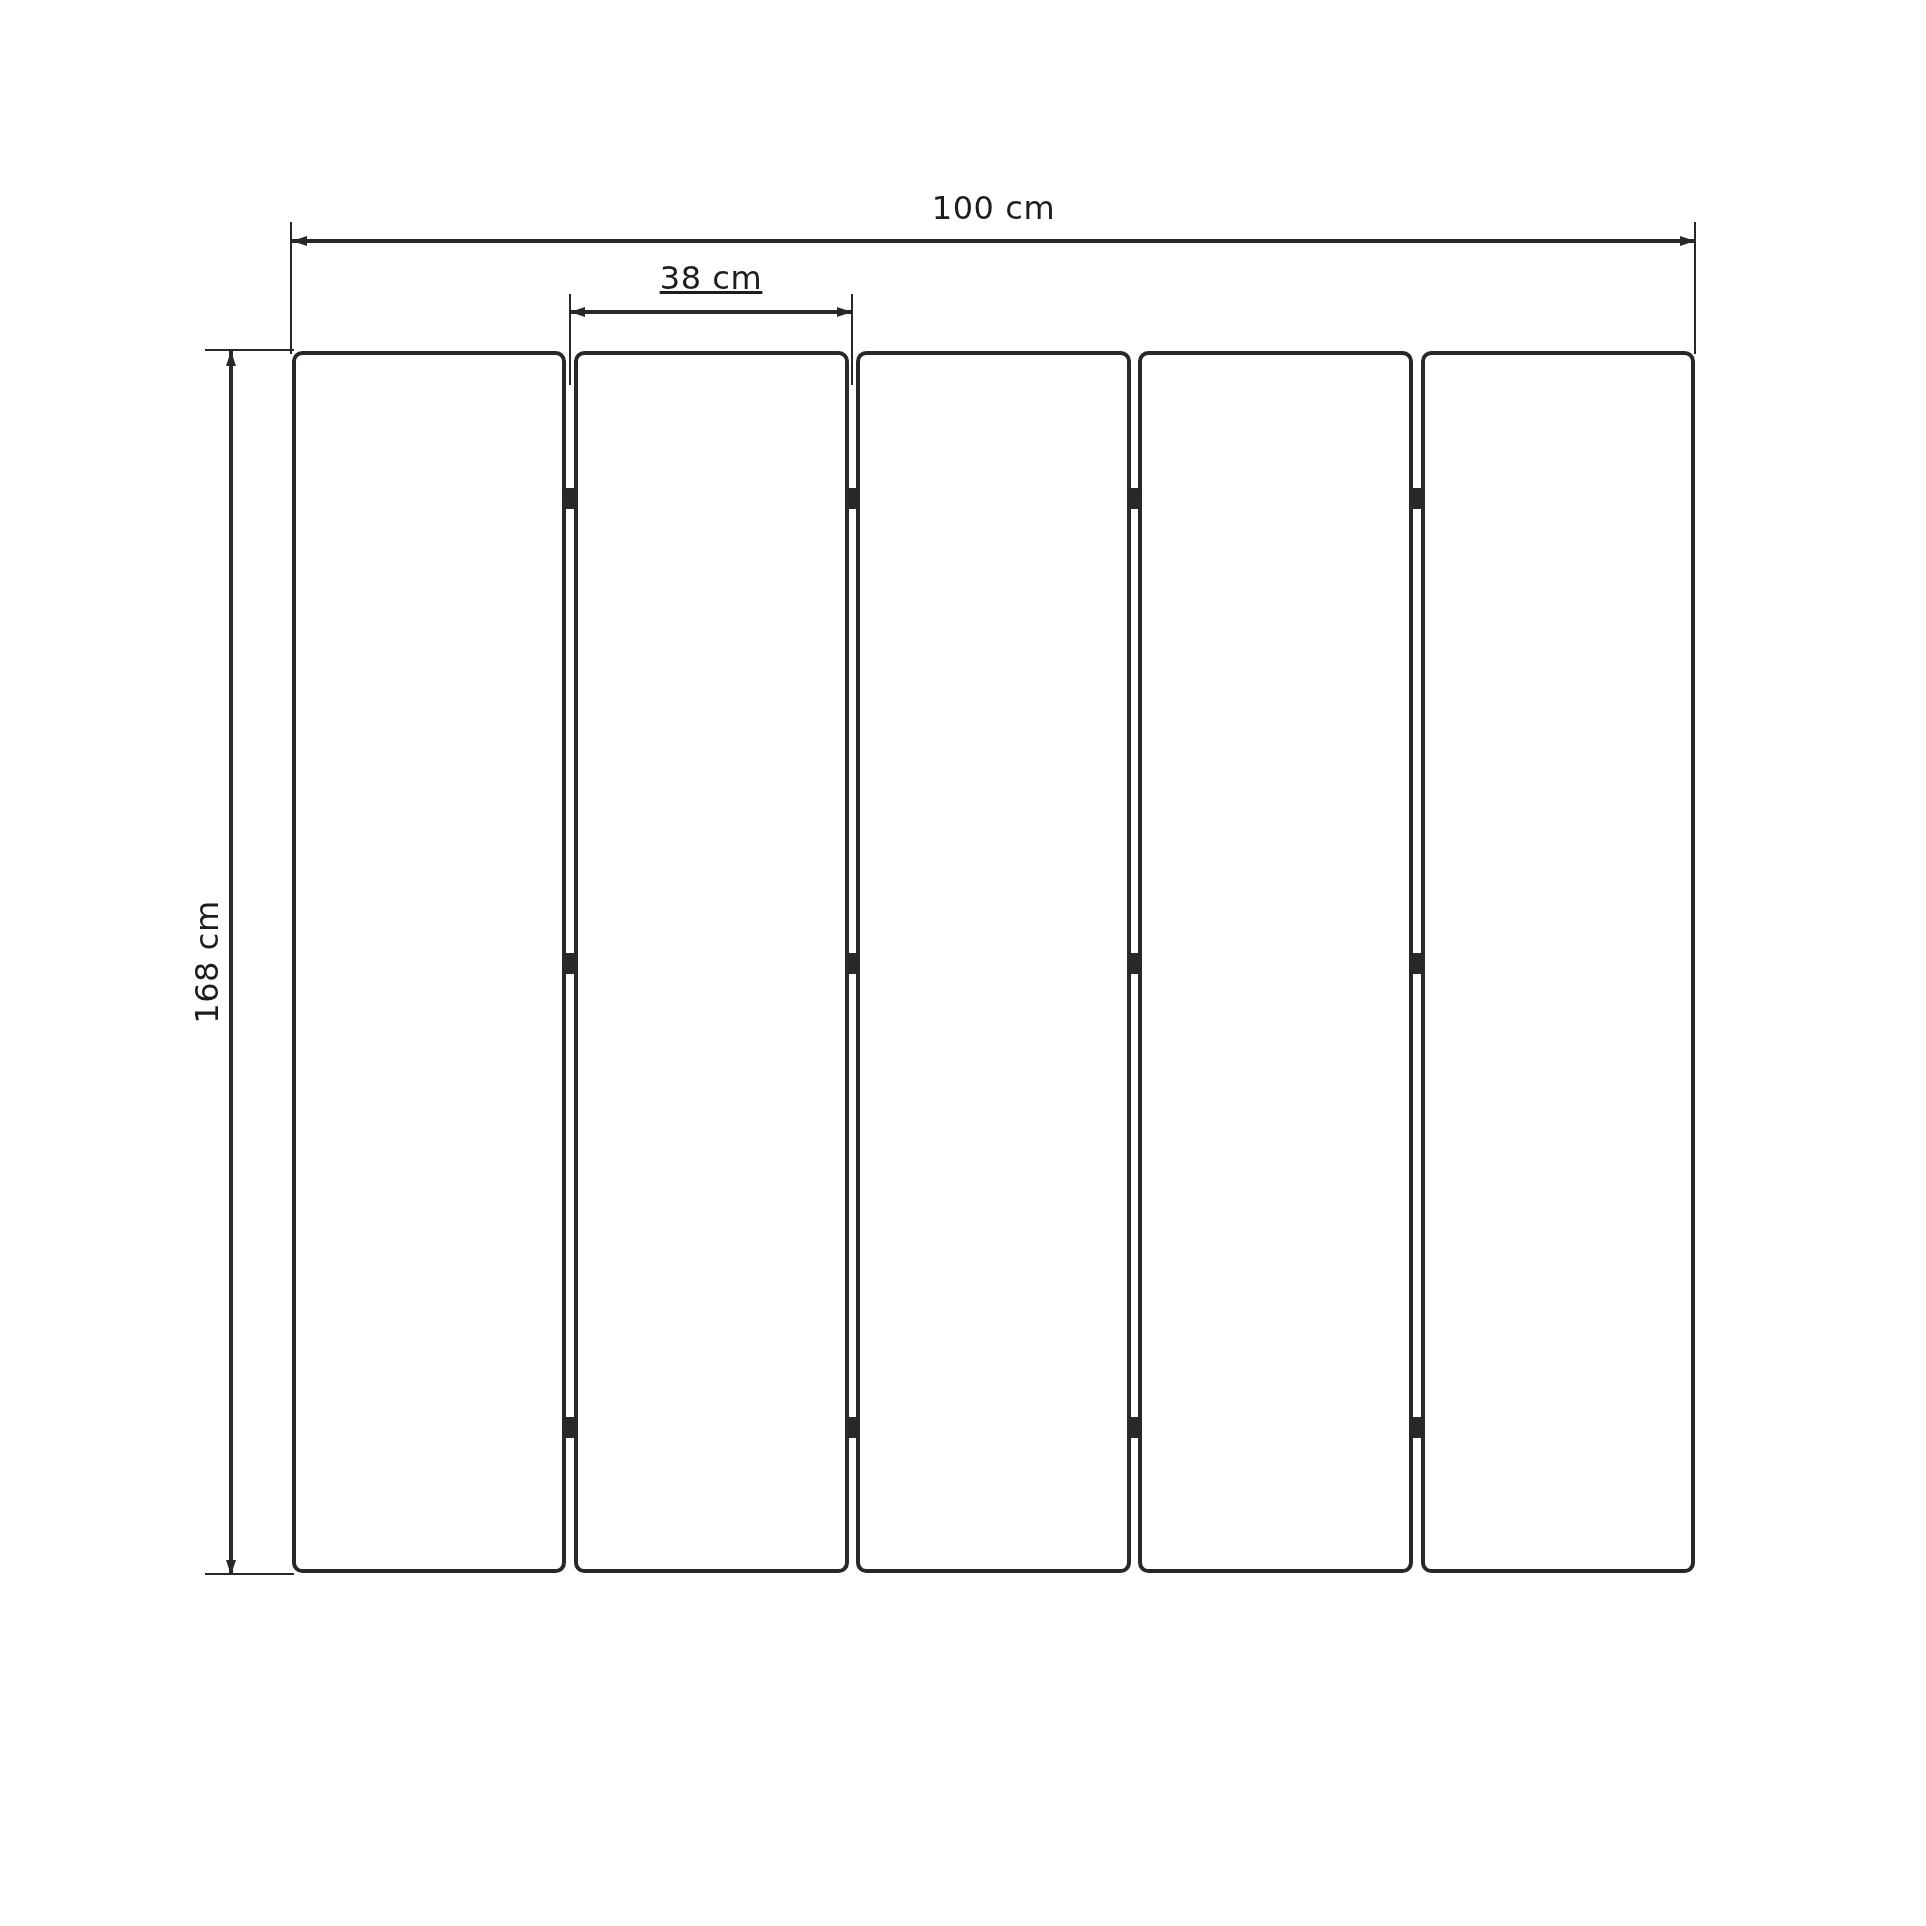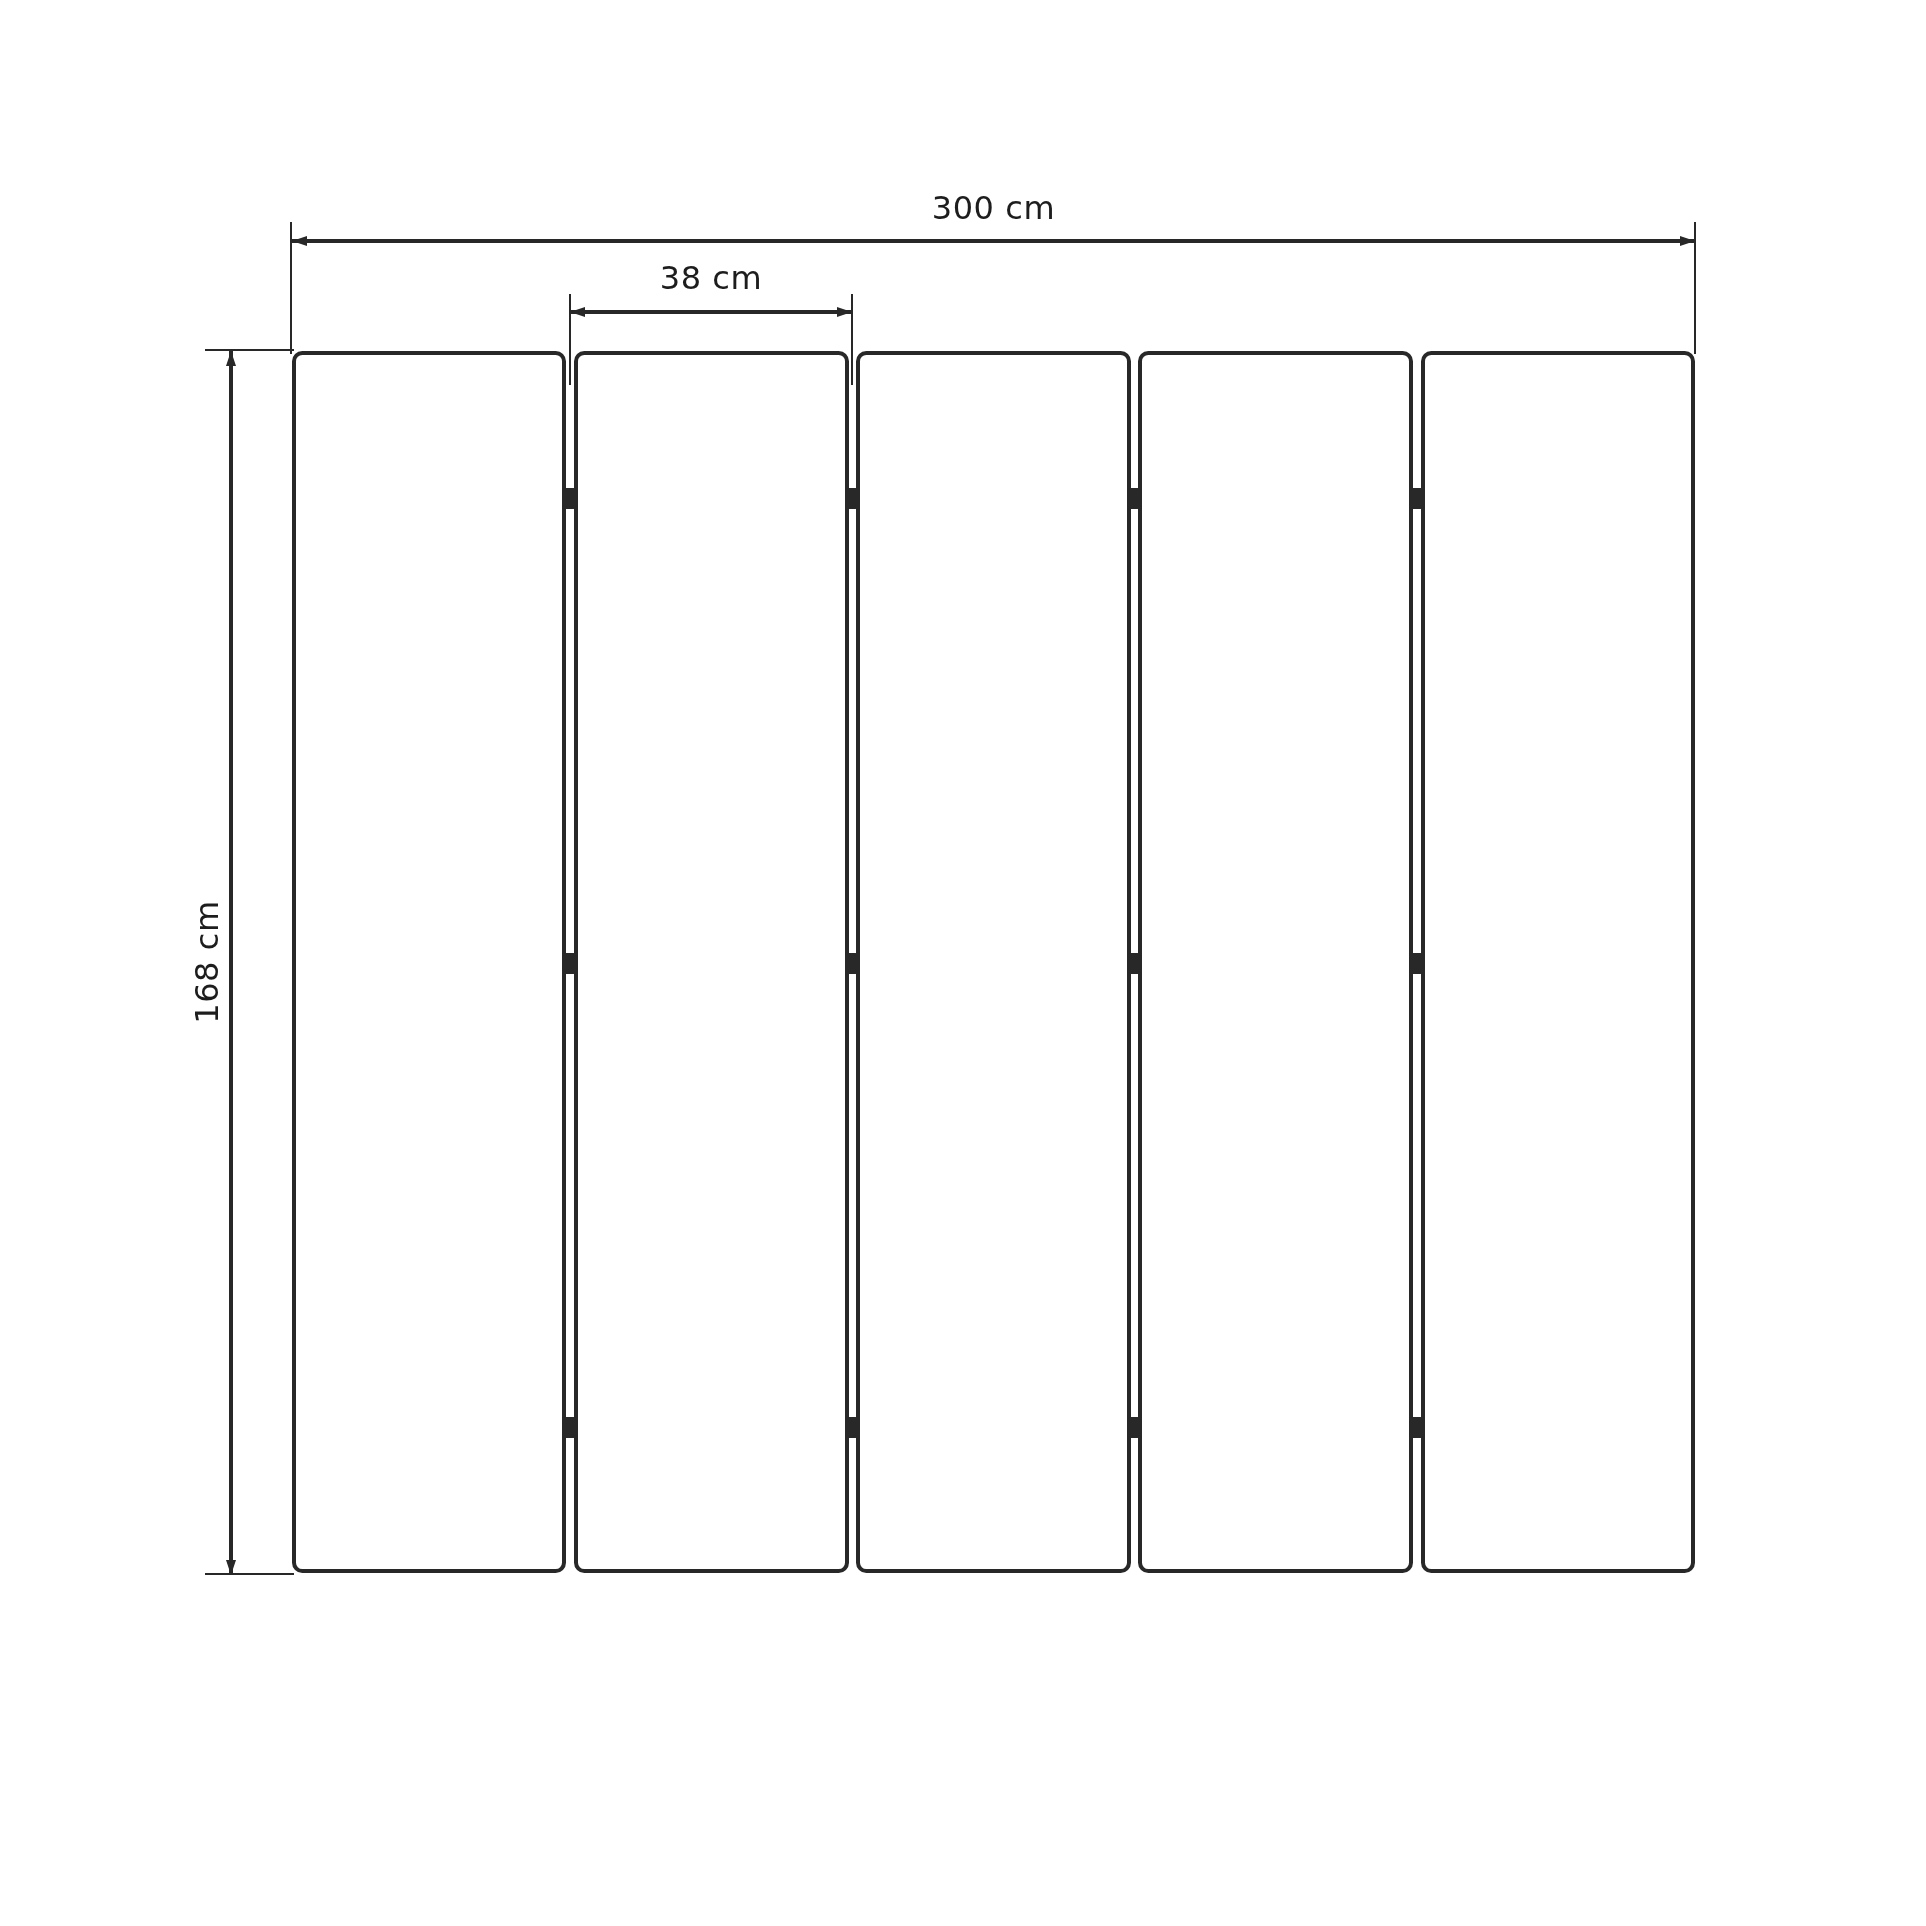--- a/index.html
+++ b/index.html
@@ -114,31 +114,31 @@
 
 <div class="diagram">
 
   <section>
     <div class="ext" style="left:290px; top:222px; width:1.9px; height:132px;"></div>
     <div class="ext" style="left:1694px; top:222px; width:1.9px; height:132px;"></div>
     <div class="dimline dimline-h" style="left:292px; top:239px; width:1403px;">
       <span class="arr arr-left"></span>
       <span class="arr arr-right"></span>
     </div>
-    <div class="dim-label" style="left:292px; top:191px; width:1403px;">300 cm</div>
+    <div class="dim-label" style="left:292px; top:191px; width:1403px;">100 cm</div>
   </section>
 
   <section>
     <div class="ext" style="left:569px; top:294px; width:1.9px; height:91px;"></div>
     <div class="ext" style="left:851px; top:294px; width:1.9px; height:91px;"></div>
     <div class="dimline dimline-h" style="left:570px; top:310px; width:282px;">
       <span class="arr arr-left"></span>
       <span class="arr arr-right"></span>
     </div>
-    <div class="dim-label" style="left:570px; top:261px; width:282px;">38 cm</div>
+    <div class="dim-label" style="left:570px; top:261px; width:282px;text-decoration:underline;">38 cm</div>
   </section>
 
   <section>
     <div class="ext" style="left:205px; top:349px; width:89px; height:1.9px;"></div>
     <div class="ext" style="left:205px; top:1573px; width:89px; height:1.9px;"></div>
     <div class="dimline dimline-v" style="left:229px; top:351px; height:1224px;">
       <span class="arr arr-up"></span>
       <span class="arr arr-down"></span>
     </div>
     <div class="dim-label dim-label-v" style="left:207px; top:962px;">168 cm</div>

